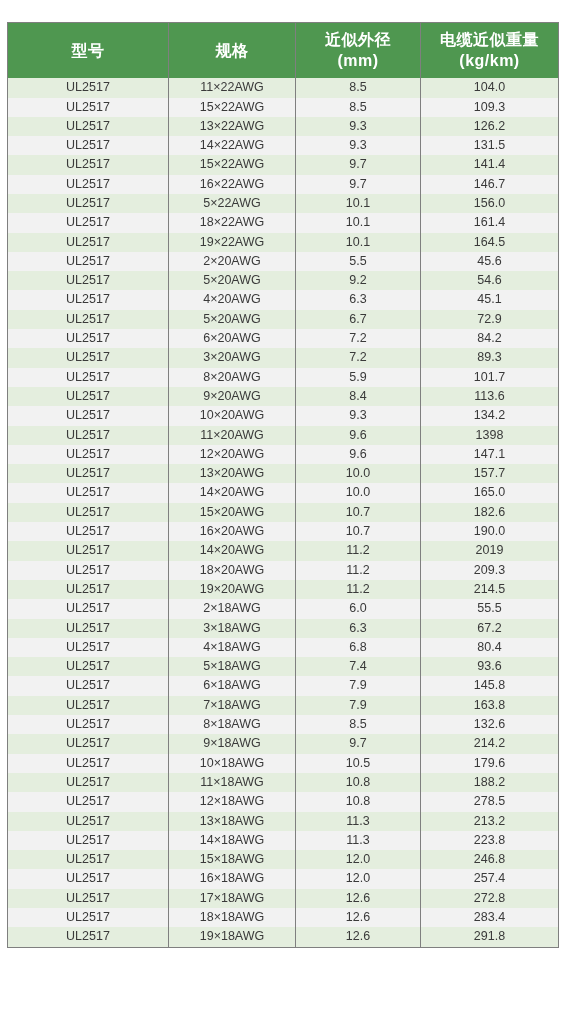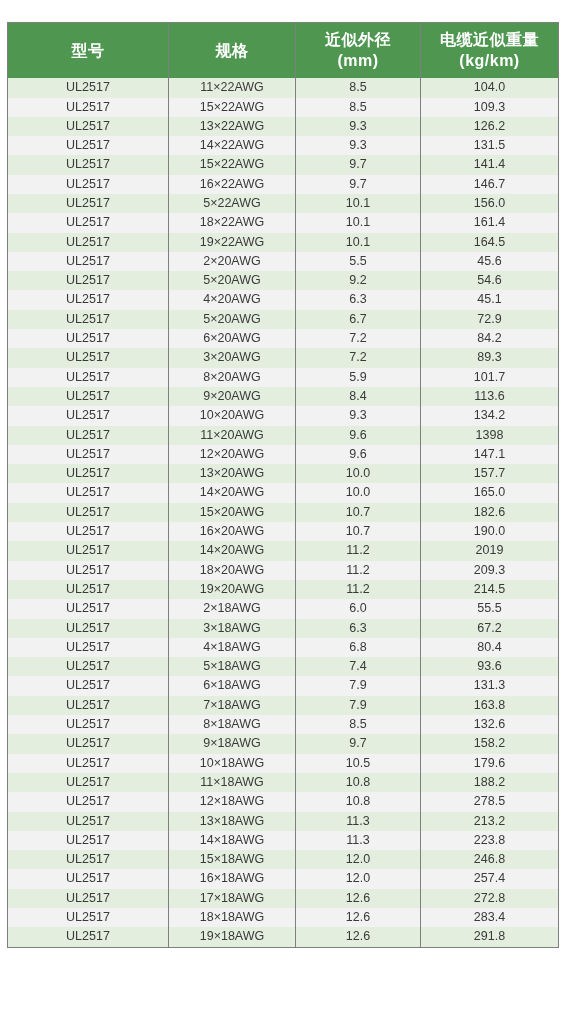--- a/index.html
+++ b/index.html
@@ -281,39 +281,39 @@
         <tr class="odd">
           <td>UL2517</td>
           <td>5×18AWG</td>
           <td>7.4</td>
           <td>93.6</td>
         </tr>
         <tr class="even">
           <td>UL2517</td>
           <td>6×18AWG</td>
           <td>7.9</td>
-          <td>131.3</td>
+          <td>145.8</td>
         </tr>
         <tr class="odd">
           <td>UL2517</td>
           <td>7×18AWG</td>
           <td>7.9</td>
           <td>163.8</td>
         </tr>
         <tr class="even">
           <td>UL2517</td>
           <td>8×18AWG</td>
           <td>8.5</td>
           <td>132.6</td>
         </tr>
         <tr class="odd">
           <td>UL2517</td>
           <td>9×18AWG</td>
           <td>9.7</td>
-          <td>158.2</td>
+          <td>214.2</td>
         </tr>
         <tr class="even">
           <td>UL2517</td>
           <td>10×18AWG</td>
           <td>10.5</td>
           <td>179.6</td>
         </tr>
         <tr class="odd">
           <td>UL2517</td>
           <td>11×18AWG</td>

